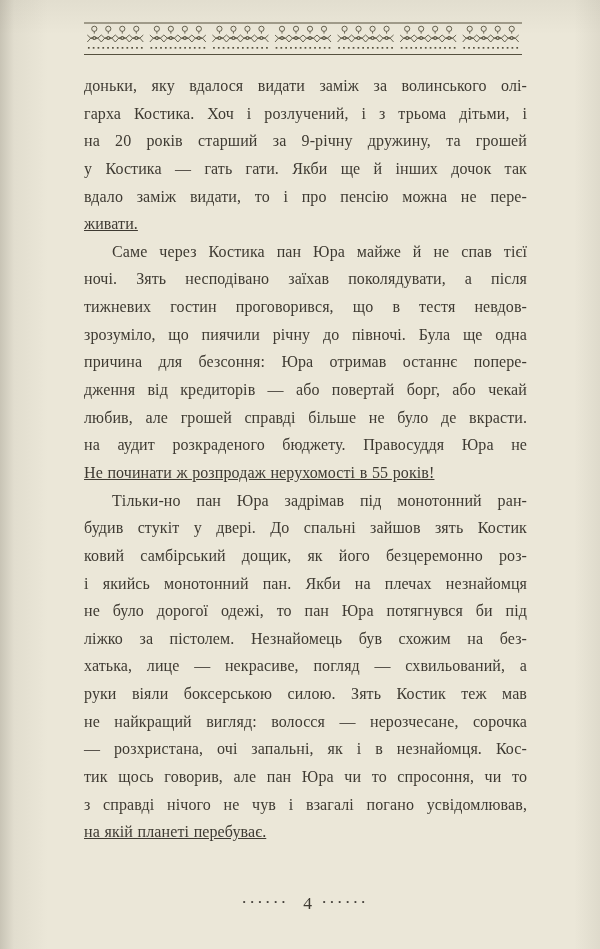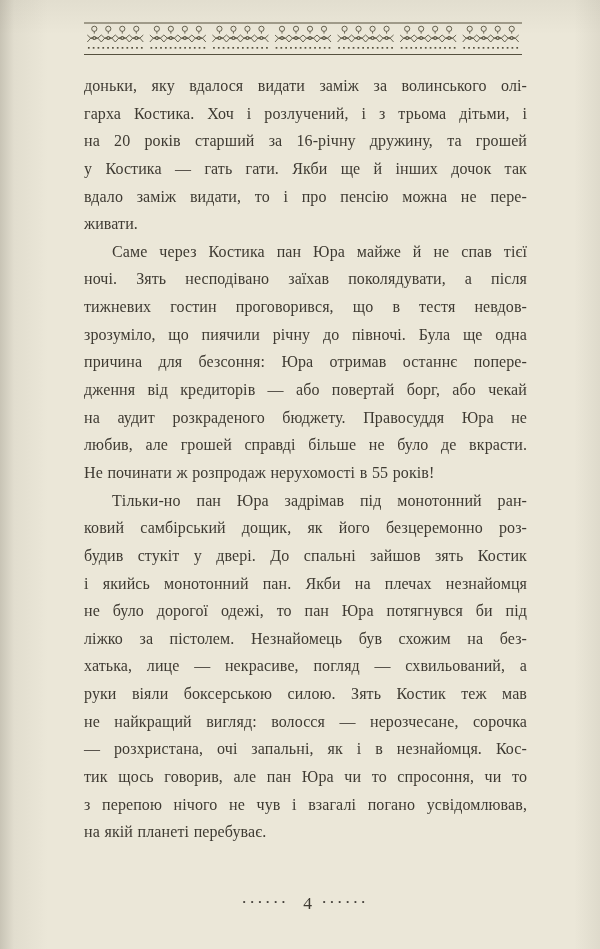--- a/index.html
+++ b/index.html
@@ -35,20 +35,21 @@
     line-height:27.65px;
     height:27.65px;
     text-align:justify;
     text-align-last:justify;
     white-space:normal;
     letter-spacing:0.1px;
     word-spacing:0.5px;
   }
   .line.last{
     text-align-last:left;
+    text-decoration:underline;
   }
   .line.indent{
     text-indent:28px;
   }
   .footer{
     position:absolute; left:84px; top:893px; width:443px;
     text-align:center;
     color:var(--ink);
   }
   .footer .dots{
@@ -296,45 +297,45 @@
         <rect x="417.90974025974026" y="25" width="1.7" height="1.7" fill="#56513f"></rect>
         <rect x="422.7279220779221" y="25" width="1.7" height="1.7" fill="#56513f"></rect>
         <rect x="427.5461038961039" y="25" width="1.7" height="1.7" fill="#56513f"></rect>
         <rect x="432.3642857142857" y="25" width="1.7" height="1.7" fill="#56513f"></rect>
       </svg>
   </div>
 
   <div class="text-block" id="text-block">
       <div class="line">доньки, яку вдалося видати заміж за волинського олі-</div>
       <div class="line">гарха Костика. Хоч і розлучений, і з трьома дітьми, і</div>
-      <div class="line">на 20 років старший за 16-річну дружину, та грошей</div>
+      <div class="line">на 20 років старший за 9-річну дружину, та грошей</div>
       <div class="line">у Костика — гать гати. Якби ще й інших дочок так</div>
       <div class="line">вдало заміж видати, то і про пенсію можна не пере-</div>
       <div class="line last">живати.</div>
       <div class="line indent">Саме через Костика пан Юра майже й не спав тієї</div>
       <div class="line">ночі. Зять несподівано заїхав поколядувати, а після</div>
       <div class="line">тижневих гостин проговорився, що в тестя невдов-</div>
       <div class="line">зрозуміло, що пиячили річну до півночі. Була ще одна</div>
       <div class="line">причина для безсоння: Юра отримав останнє попере-</div>
       <div class="line">дження від кредиторів — або повертай борг, або чекай</div>
+      <div class="line">любив, але грошей справді більше не було де вкрасти.</div>
       <div class="line">на аудит розкраденого бюджету. Правосуддя Юра не</div>
-      <div class="line">любив, але грошей справді більше не було де вкрасти.</div>
       <div class="line last">Не починати ж розпродаж нерухомості в 55 років!</div>
       <div class="line indent">Тільки-но пан Юра задрімав під монотонний ран-</div>
+      <div class="line">будив стукіт у двері. До спальні зайшов зять Костик</div>
       <div class="line">ковий самбірський дощик, як його безцеремонно роз-</div>
-      <div class="line">будив стукіт у двері. До спальні зайшов зять Костик</div>
       <div class="line">і якийсь монотонний пан. Якби на плечах незнайомця</div>
       <div class="line">не було дорогої одежі, то пан Юра потягнувся би під</div>
       <div class="line">ліжко за пістолем. Незнайомець був схожим на без-</div>
       <div class="line">хатька, лице — некрасиве, погляд — схвильований, а</div>
       <div class="line">руки віяли боксерською силою. Зять Костик теж мав</div>
       <div class="line">не найкращий вигляд: волосся — нерозчесане, сорочка</div>
       <div class="line">— розхристана, очі запальні, як і в незнайомця. Кос-</div>
       <div class="line">тик щось говорив, але пан Юра чи то спросоння, чи то</div>
-      <div class="line">з перепою нічого не чув і взагалі погано усвідомлював,</div>
+      <div class="line">з справді нічого не чув і взагалі погано усвідомлював,</div>
       <div class="line last">на якій планеті перебуває.</div>
     </div>
 
   <div class="footer">
     <span class="dots left">······</span>
     <span class="num">4</span>
     <span class="dots right">······</span>
   </div>
 
 </div>

